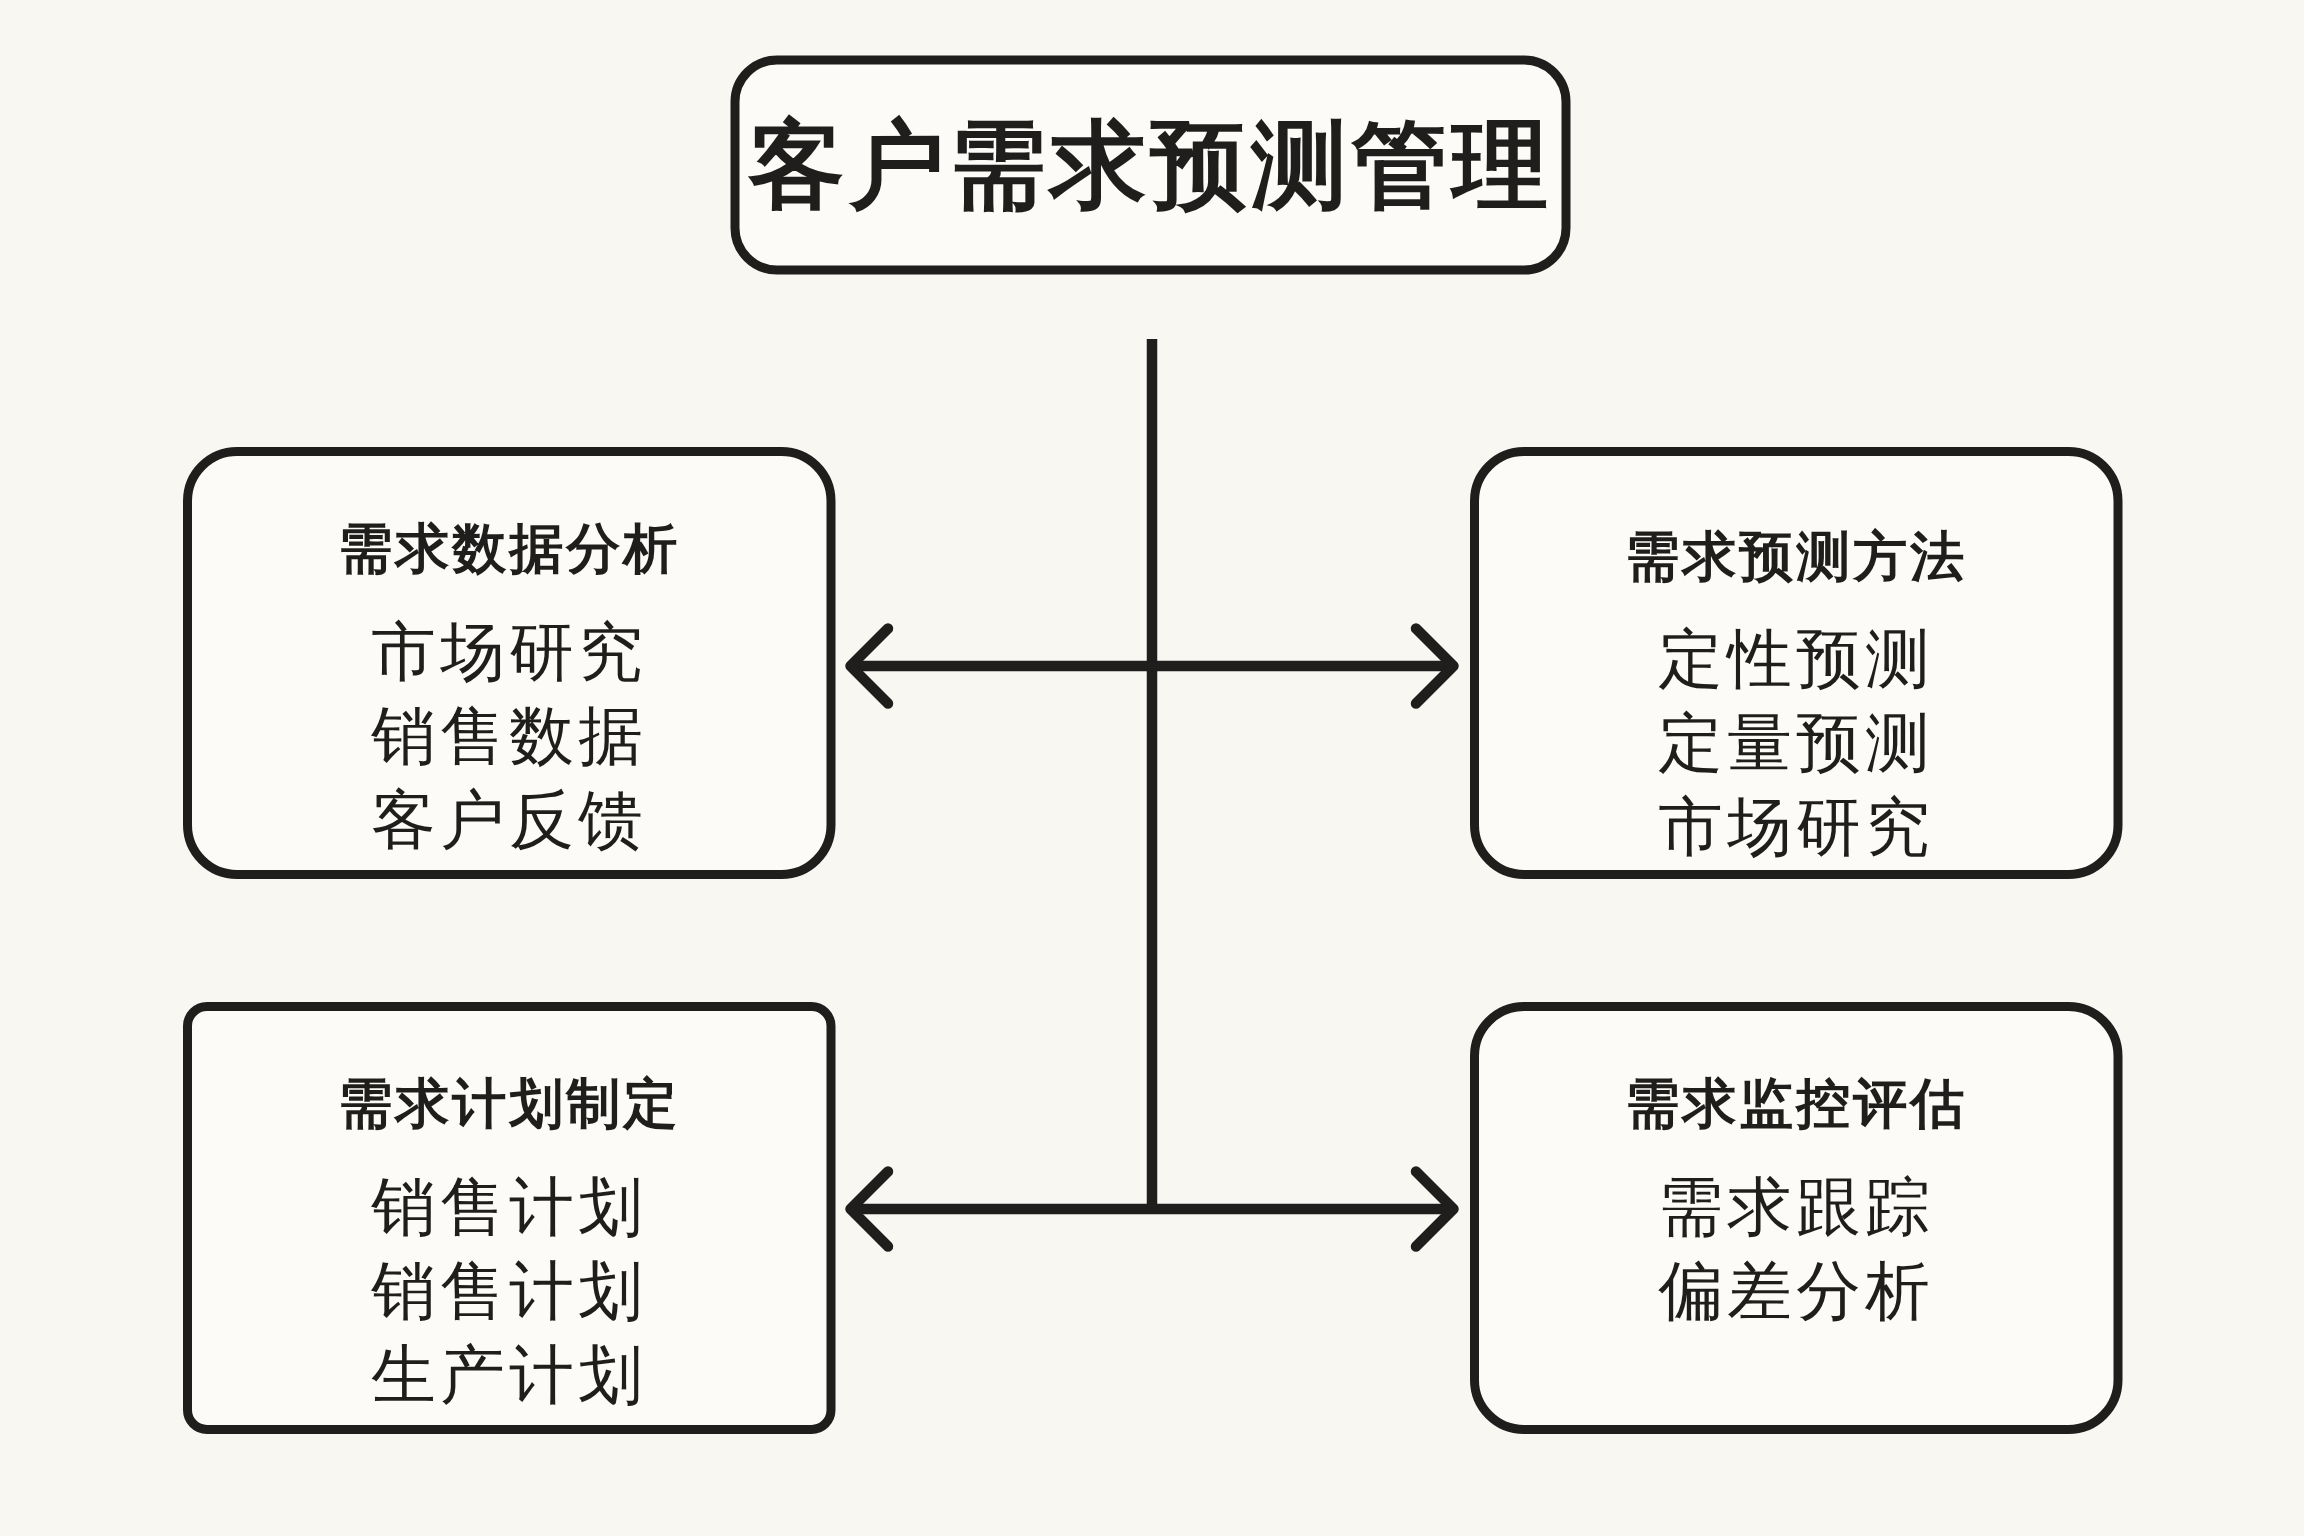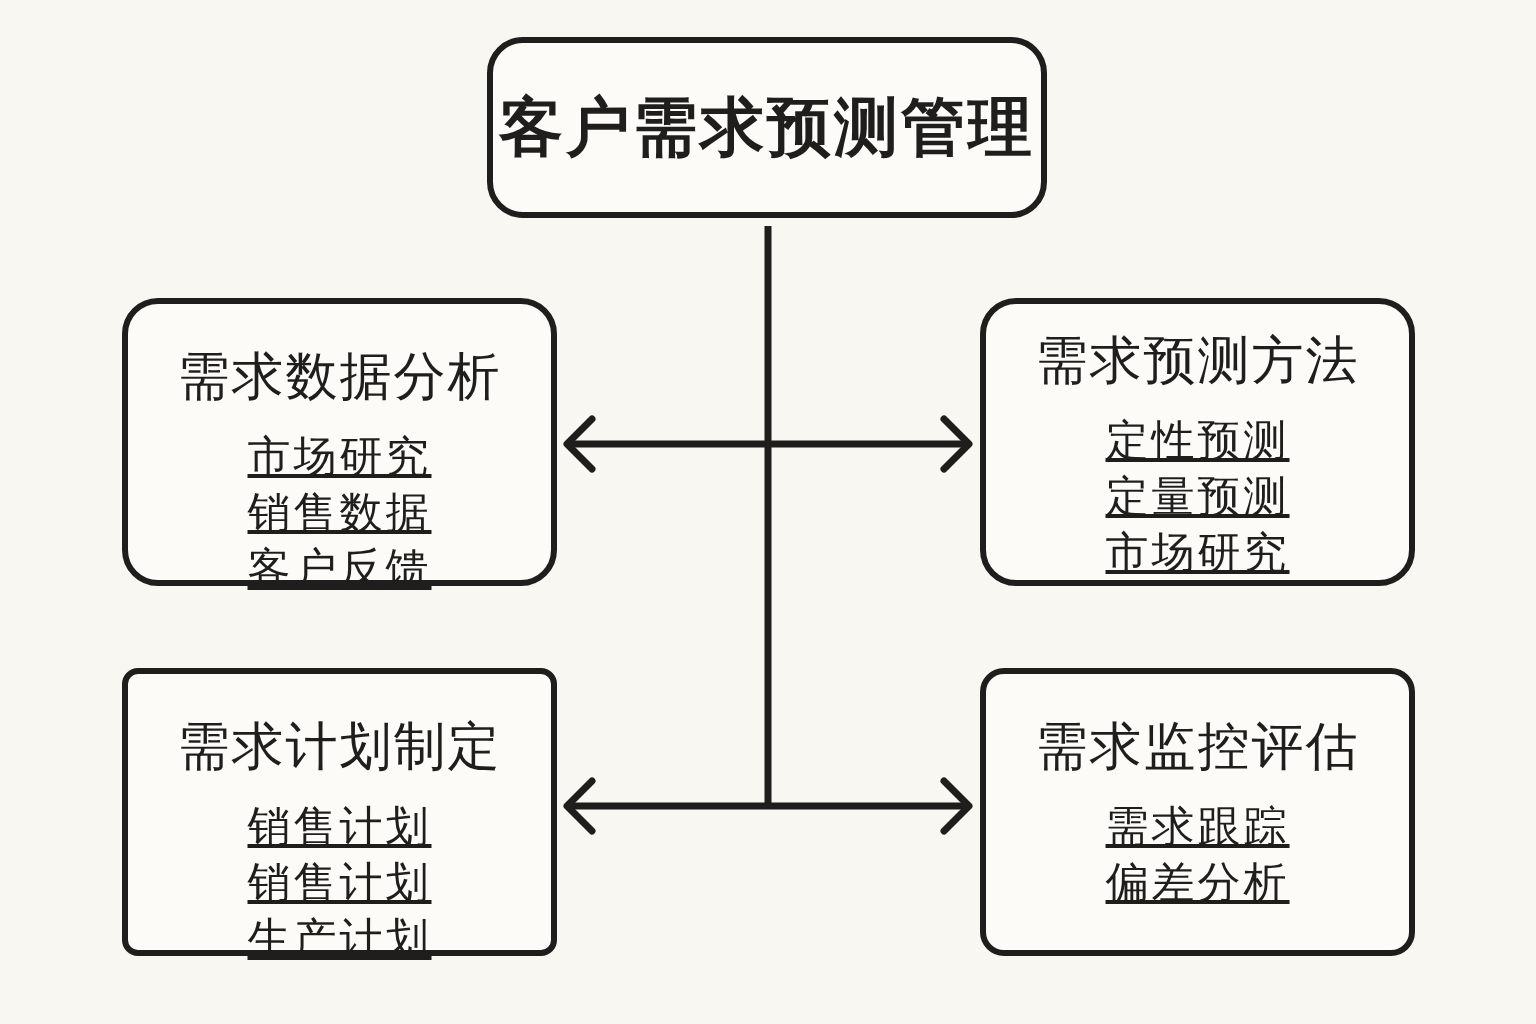--- a/index.html
+++ b/index.html
@@ -25,57 +25,57 @@
     box-sizing: border-box;
     background: #fcfbf8;
     border: 6px solid #1f1e1c;
     border-radius: 36px;
     display: flex;
     flex-direction: column;
     align-items: center;
   }
   .node.root {
     left: 487px; top: 37px;
-    width: 560px; height: 181px;
+    width: 560px; height: 146px;
     justify-content: center;
+    border-radius: 31px;
   }
   .root-title {
     font-size: 64px;
     font-weight: 700;
     letter-spacing: 3px;
     white-space: nowrap;
   }
   .node.leaf {
     width: 435px; height: 288px;
     padding-top: 38px;
   }
   .node-title {
-    font-size: 52px;
-    font-weight: 400;
+    font-size: 36px;
+    font-weight: 700;
     letter-spacing: 2px;
     white-space: nowrap;
     margin-bottom: 16px;
   }
   .node-items {
     display: flex;
     flex-direction: column;
     align-items: center;
-    text-decoration: underline;
   }
   .node-item {
     font-size: 43px;
     font-weight: 500;
     letter-spacing: 3px;
     line-height: 56px;
     white-space: nowrap;
   }
   .pos-n0 { left: 122px; top: 298px; }
   .pos-n1 { left: 980px; top: 298px; justify-content: flex-end; }
   .pos-n2 { left: 122px; top: 668px; border-radius: 16px; }
-  .pos-n3 { left: 980px; top: 668px; border-radius: 24px; }
+  .pos-n3 { left: 980px; top: 668px; }
 </style>
 </head>
 <body>
 
 <div id="stage">
 
   <svg id="connectors" viewBox="0 0 1536 1024" xmlns="http://www.w3.org/2000/svg">
     <g stroke="#1f1e1c" stroke-width="7" fill="none">
       <line x1="768" y1="226" x2="768" y2="806"></line>
       <line x1="567" y1="444" x2="969" y2="444"></line>

